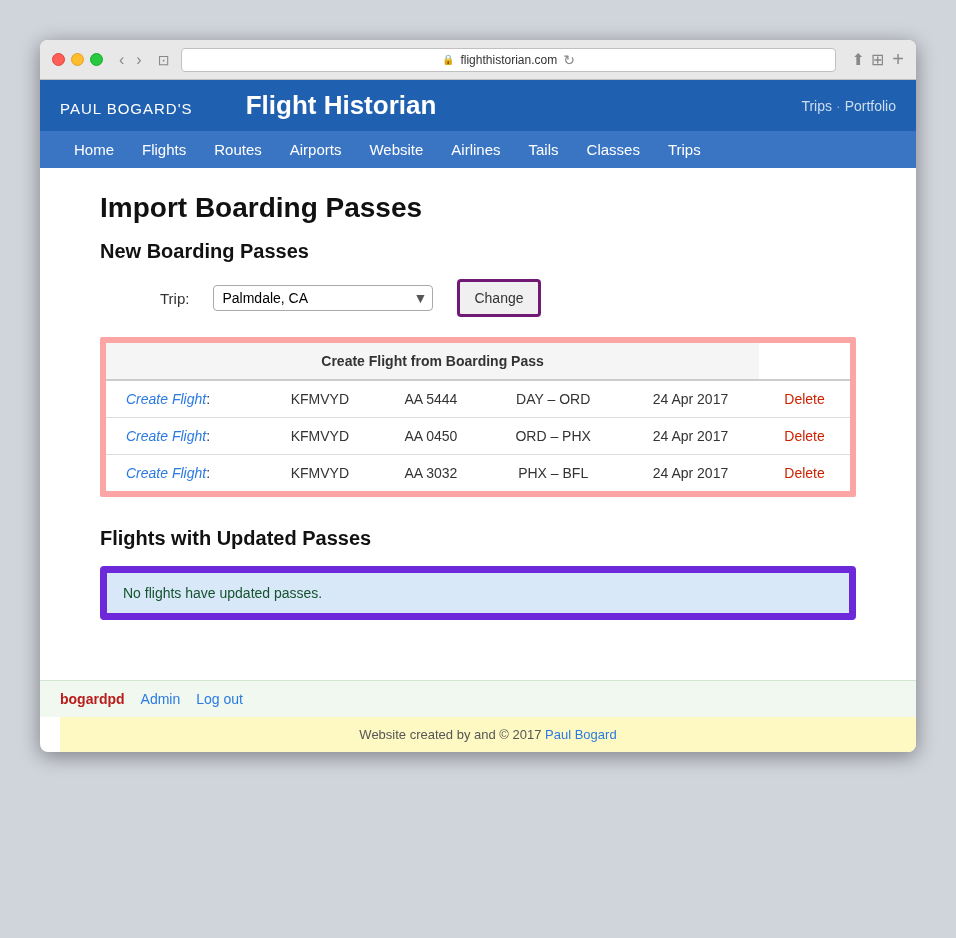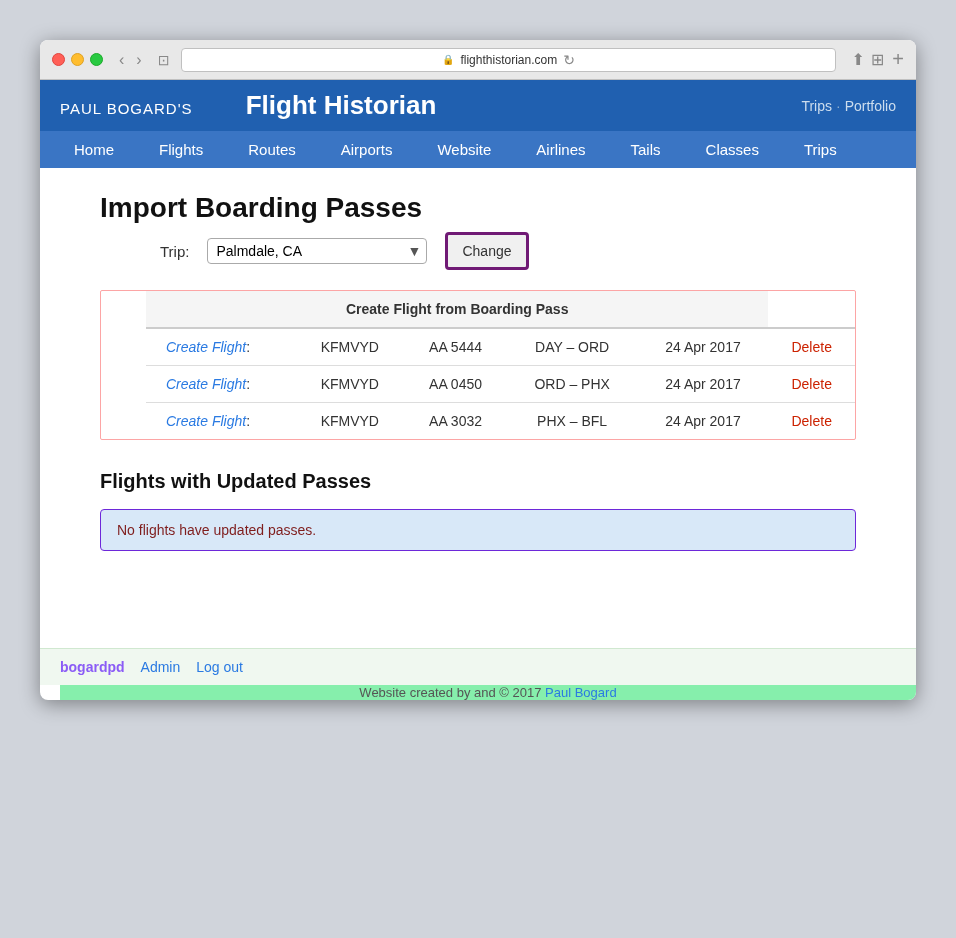--- a/index.html
+++ b/index.html
@@ -114,54 +114,54 @@
       color: #cde;
       text-decoration: none;
     }
     .header-dot { color: #8aaccc; }
 
     
     .main-nav {
       background: #3a75c4;
       padding: 0 20px;
       display: flex;
-      gap: 17px;
+      gap: 0;
     }
     .nav-item {
       color: #fff;
       text-decoration: none;
       padding: 10px 14px;
       font-size: 15px;
       display: block;
     }
 
     
     .page-content {
       padding: 24px 60px 30px 60px;
       background: #fff;
       min-height: 480px;
     }
     .page-title {
       font-size: 28px;
       font-weight: bold;
       color: #111;
-      margin-bottom: 8px;
+      margin-bottom: 16px;
     }
     .section-title {
       font-size: 20px;
       font-weight: bold;
       color: #111;
       margin-bottom: 16px;
     }
 
     
     .trip-form {
       display: flex;
       align-items: center;
-      gap: 18px;
+      gap: 24px;
       margin-bottom: 20px;
       margin-left: 60px;
     }
     .trip-label {
       font-size: 15px;
       color: #333;
     }
     .trip-select-wrapper {
       position: relative;
       display: inline-block;
@@ -191,25 +191,24 @@
       border: 3px solid #701a75;
       border-radius: 4px;
       padding: 8px 14px;
       font-size: 14px;
       cursor: pointer;
       color: #333;
     }
 
     
     .bp-table-wrapper {
-      border: 1px solid #fca5a5;
+      border: 6px solid #fca5a5;
       border-radius: 2px;
       margin-bottom: 30px;
       overflow: hidden;
-      padding-left: 45px;
     }
     .bp-table {
       width: 100%;
       border-collapse: collapse;
     }
     .bp-table thead tr {
       background: #f5f5f5;
       border-bottom: 2px solid #ccc;
     }
     .bp-table thead th {
@@ -242,57 +241,58 @@
     }
     .colon { color: #333; }
     .delete-link {
       color: #cc2200;
       text-decoration: none;
     }
 
     
     .no-flights-notice {
       background: #d8e8f8;
-      border: 1px solid #6d28d9;
+      border: 7px solid #6d28d9;
       border-radius: 4px;
       padding: 12px 16px;
       font-size: 14px;
-      color: #7f1d1d;
+      color: #14532d;
       margin-bottom: 30px;
     }
 
     
     .site-footer {
       background: #f0f8f0;
       border-top: 1px solid #d0e8d0;
       padding: 10px 20px;
       display: flex;
       align-items: center;
       gap: 16px;
     }
     .footer-username {
       font-weight: bold;
-      color: #8b5cf6;
+      color: #b91c1c;
       font-size: 14px;
     }
     .footer-admin-link {
       color: #2a7ae2;
       text-decoration: none;
       font-size: 14px;
     }
     .footer-logout-link {
       color: #2a7ae2;
       text-decoration: none;
       font-size: 14px;
     }
     .site-credit {
       text-align: center;
+      padding: 10px;
       font-size: 13px;
       color: #555;
-      background: #86efac;
+      background: #fef9c3;
       margin-left: 20px;
     }
     .site-credit a {
       color: #2a7ae2;
       text-decoration: none;
     }
   </style>
 </head>
 <body>
 
@@ -341,20 +341,21 @@
     <a class="nav-item" href="#">Website</a>
     <a class="nav-item" href="#">Airlines</a>
     <a class="nav-item" href="#">Tails</a>
     <a class="nav-item" href="#">Classes</a>
     <a class="nav-item" href="#">Trips</a>
   </nav>
 
   <div class="page-content">
     <h1 class="page-title">Import Boarding Passes</h1>
 
+    <h2 class="section-title">New Boarding Passes</h2>
 
     <div class="trip-form">
       <label class="trip-label">Trip:</label>
       <div class="trip-select-wrapper">
         <select class="trip-select">
           <option>Palmdale, CA</option>
         </select>
         <span class="select-arrow">▼</span>
       </div>
       <button class="change-btn">Change</button>

